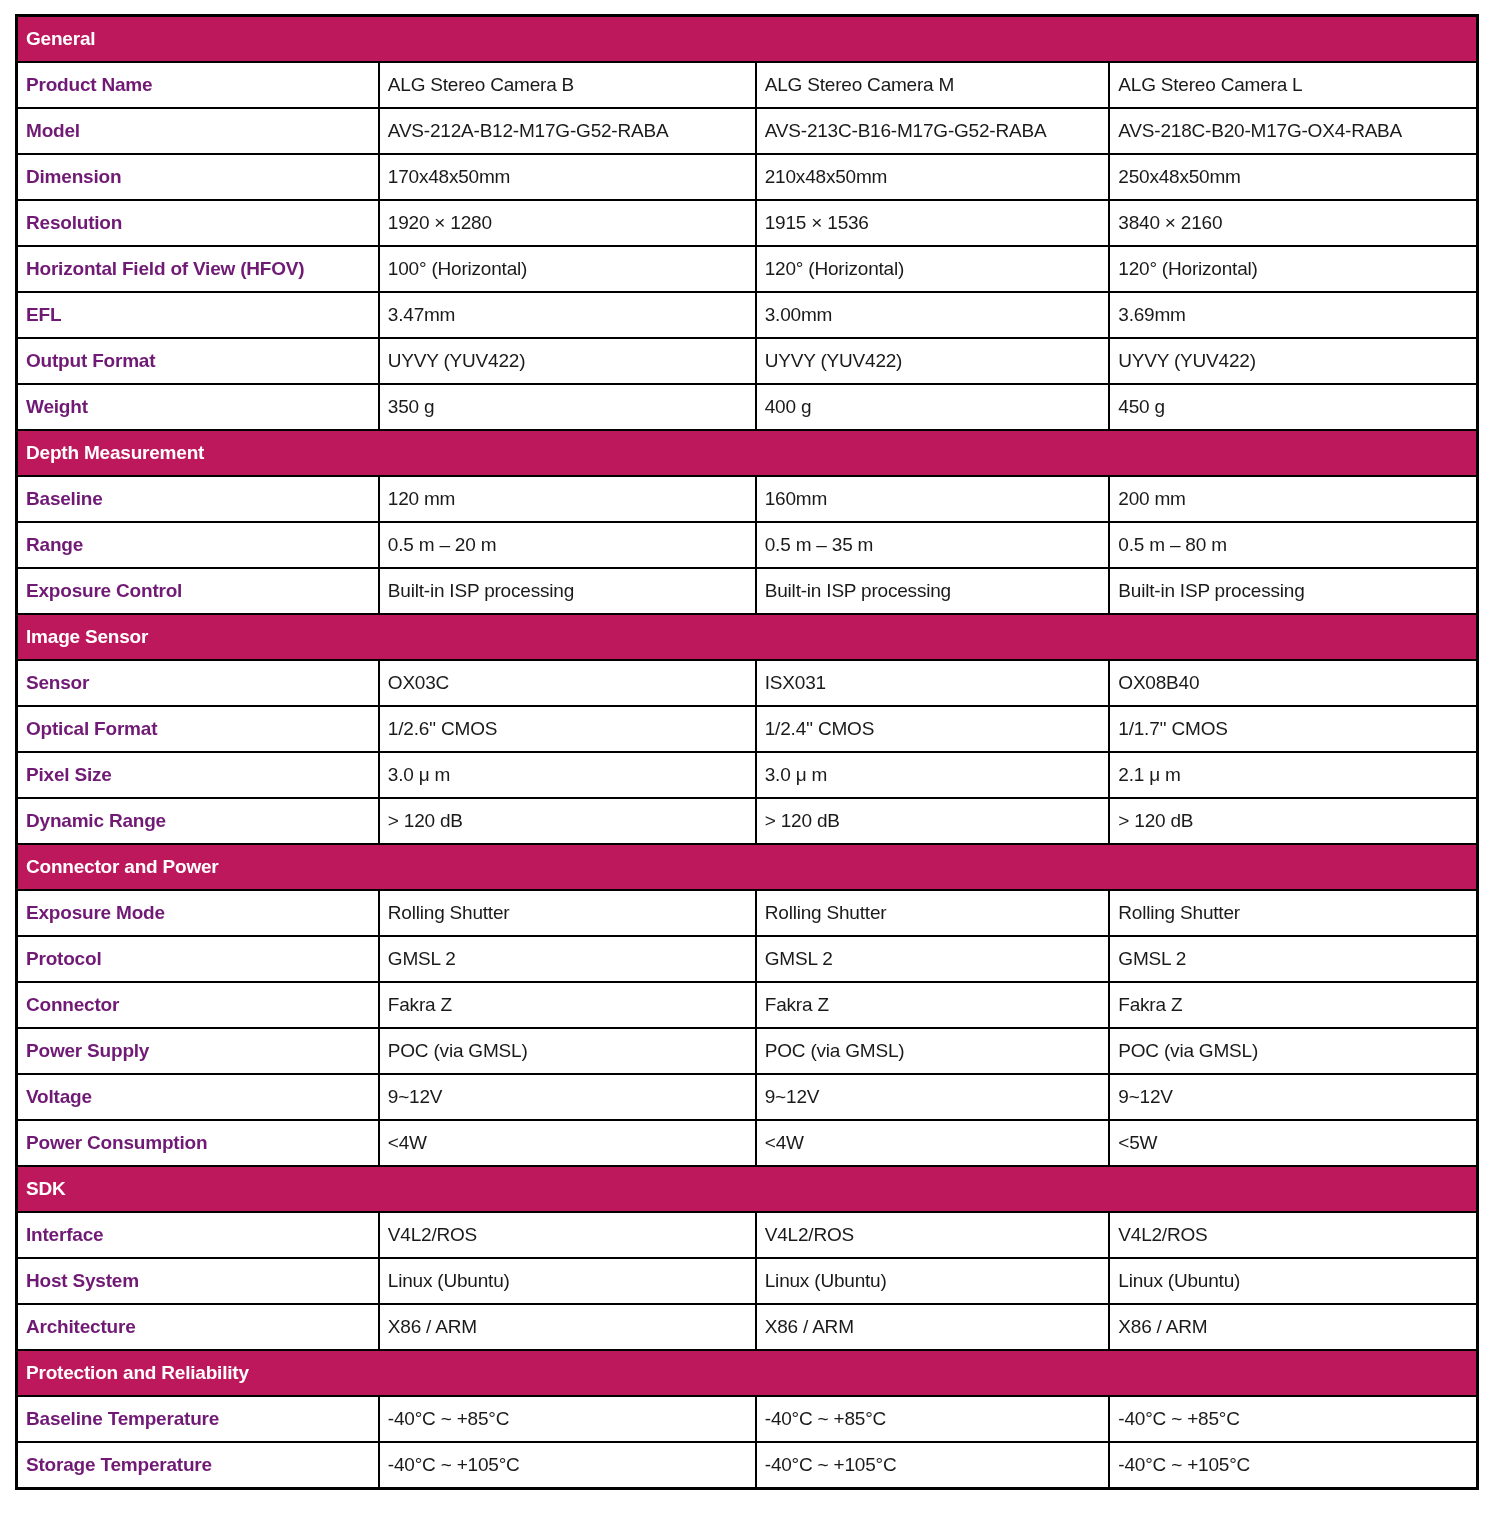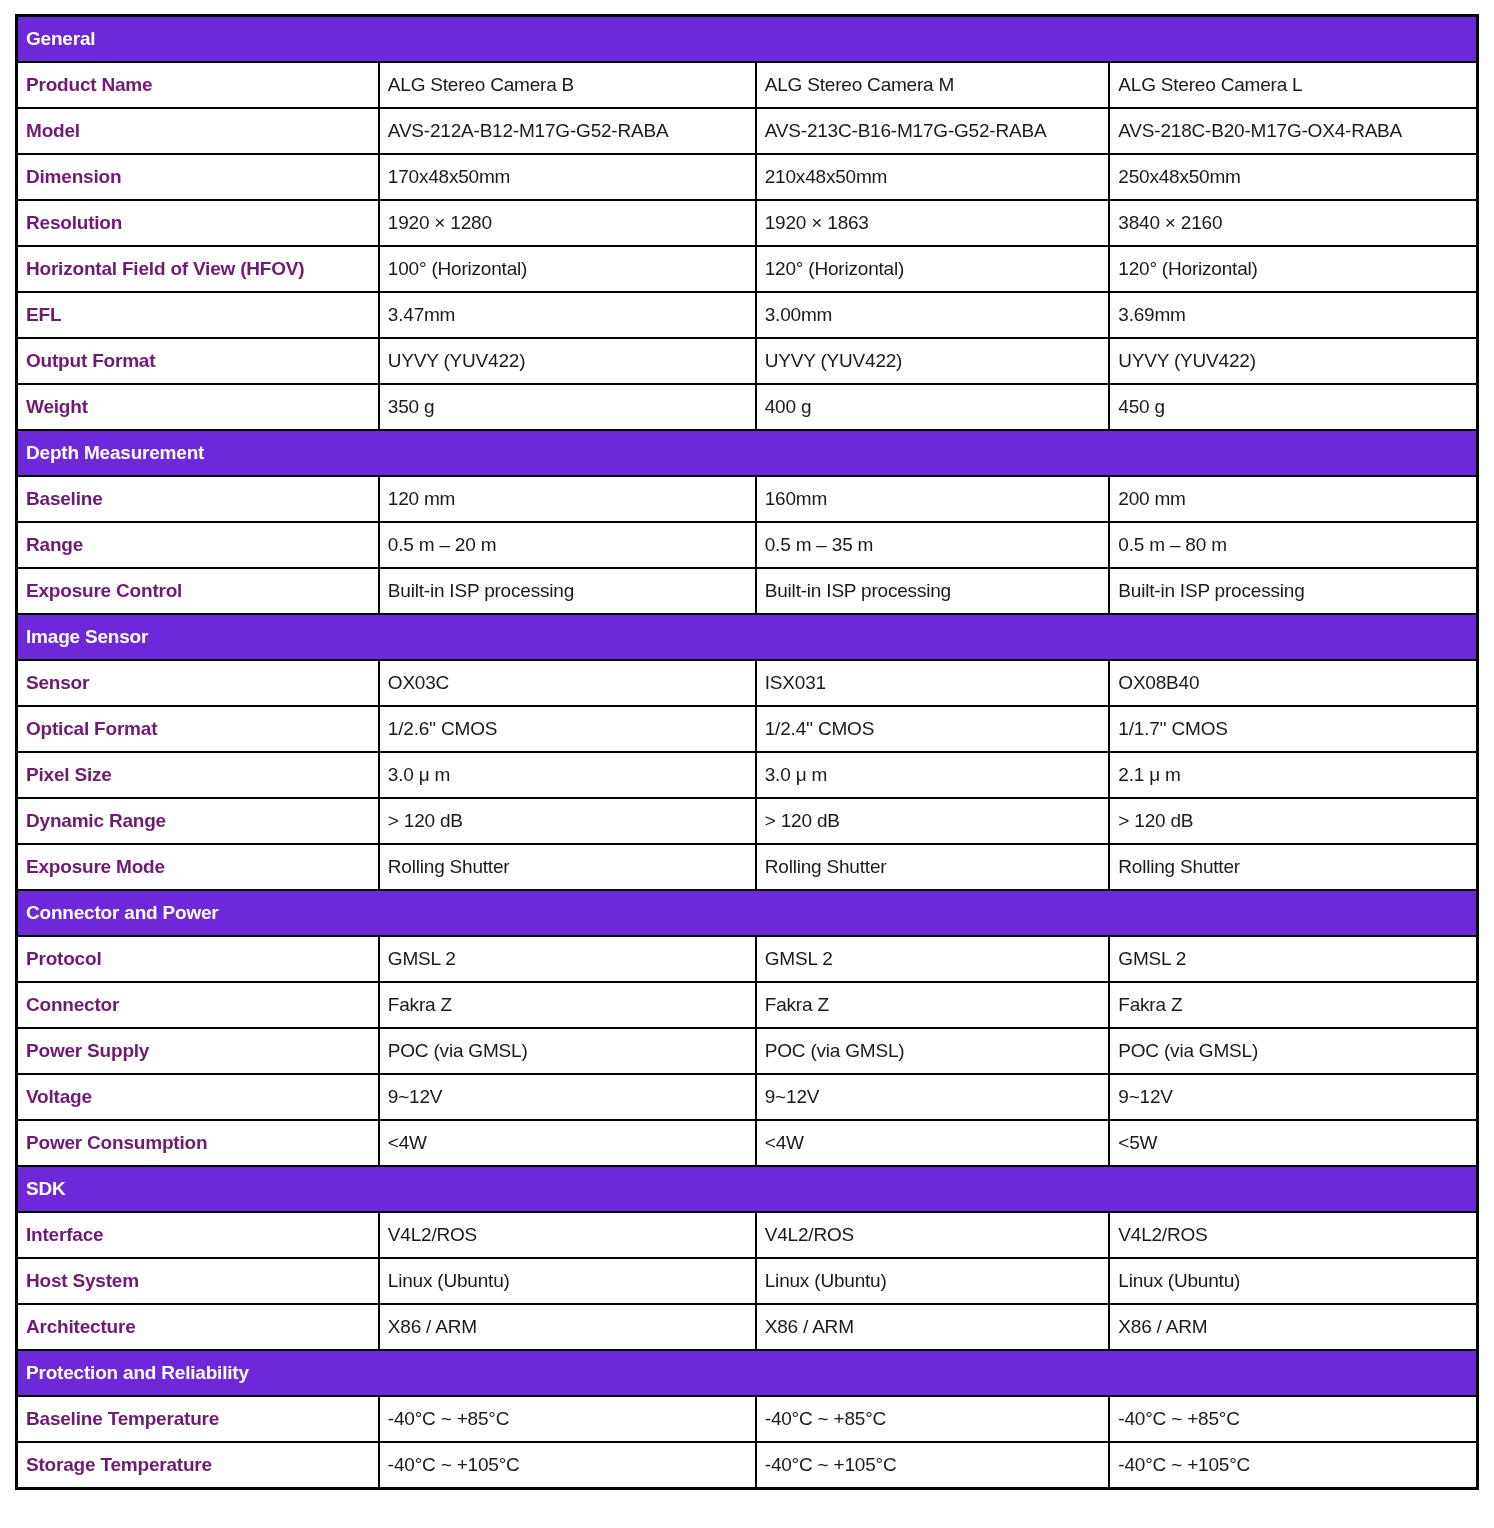--- a/index.html
+++ b/index.html
@@ -27,21 +27,21 @@
     border: 2px solid #000000;
     height: 40px;
     padding: 2px 8px;
     font-size: 19px;
     letter-spacing: -0.2px;
     vertical-align: middle;
     overflow: hidden;
     white-space: nowrap;
   }
   td.section-cell {
-    background: #6d28d9;
+    background: #be185d;
     color: #ffffff;
     font-weight: 700;
     font-size: 20px;
     border-left: 2px solid #1C4B96;
     border-right: 2px solid #000000;
   }
   td.label-cell {
     font-weight: 700;
     color: #701a75;
   }
@@ -83,21 +83,21 @@
         </tr>
         <tr>
           <td class="label-cell">Dimension</td>
           <td class="value-cell">170x48x50mm</td>
           <td class="value-cell">210x48x50mm</td>
           <td class="value-cell">250x48x50mm</td>
         </tr>
         <tr>
           <td class="label-cell">Resolution</td>
           <td class="value-cell">1920 × 1280</td>
-          <td class="value-cell">1920 × 1863</td>
+          <td class="value-cell">1915 × 1536</td>
           <td class="value-cell">3840 × 2160</td>
         </tr>
         <tr>
           <td class="label-cell">Horizontal Field of View (HFOV)</td>
           <td class="value-cell">100° (Horizontal)</td>
           <td class="value-cell">120° (Horizontal)</td>
           <td class="value-cell">120° (Horizontal)</td>
         </tr>
         <tr>
           <td class="label-cell">EFL</td>
@@ -159,27 +159,27 @@
           <td class="value-cell">3.0 μ m</td>
           <td class="value-cell">2.1 μ m</td>
         </tr>
         <tr>
           <td class="label-cell">Dynamic Range</td>
           <td class="value-cell">&gt; 120 dB</td>
           <td class="value-cell">&gt; 120 dB</td>
           <td class="value-cell">&gt; 120 dB</td>
         </tr>
         <tr>
+          <td colspan="4" class="section-cell">Connector and Power</td>
+        </tr>
+        <tr>
           <td class="label-cell">Exposure Mode</td>
           <td class="value-cell">Rolling Shutter</td>
           <td class="value-cell">Rolling Shutter</td>
           <td class="value-cell">Rolling Shutter</td>
-        </tr>
-        <tr>
-          <td colspan="4" class="section-cell">Connector and Power</td>
         </tr>
         <tr>
           <td class="label-cell">Protocol</td>
           <td class="value-cell">GMSL 2</td>
           <td class="value-cell">GMSL 2</td>
           <td class="value-cell">GMSL 2</td>
         </tr>
         <tr>
           <td class="label-cell">Connector</td>
           <td class="value-cell">Fakra Z</td>

